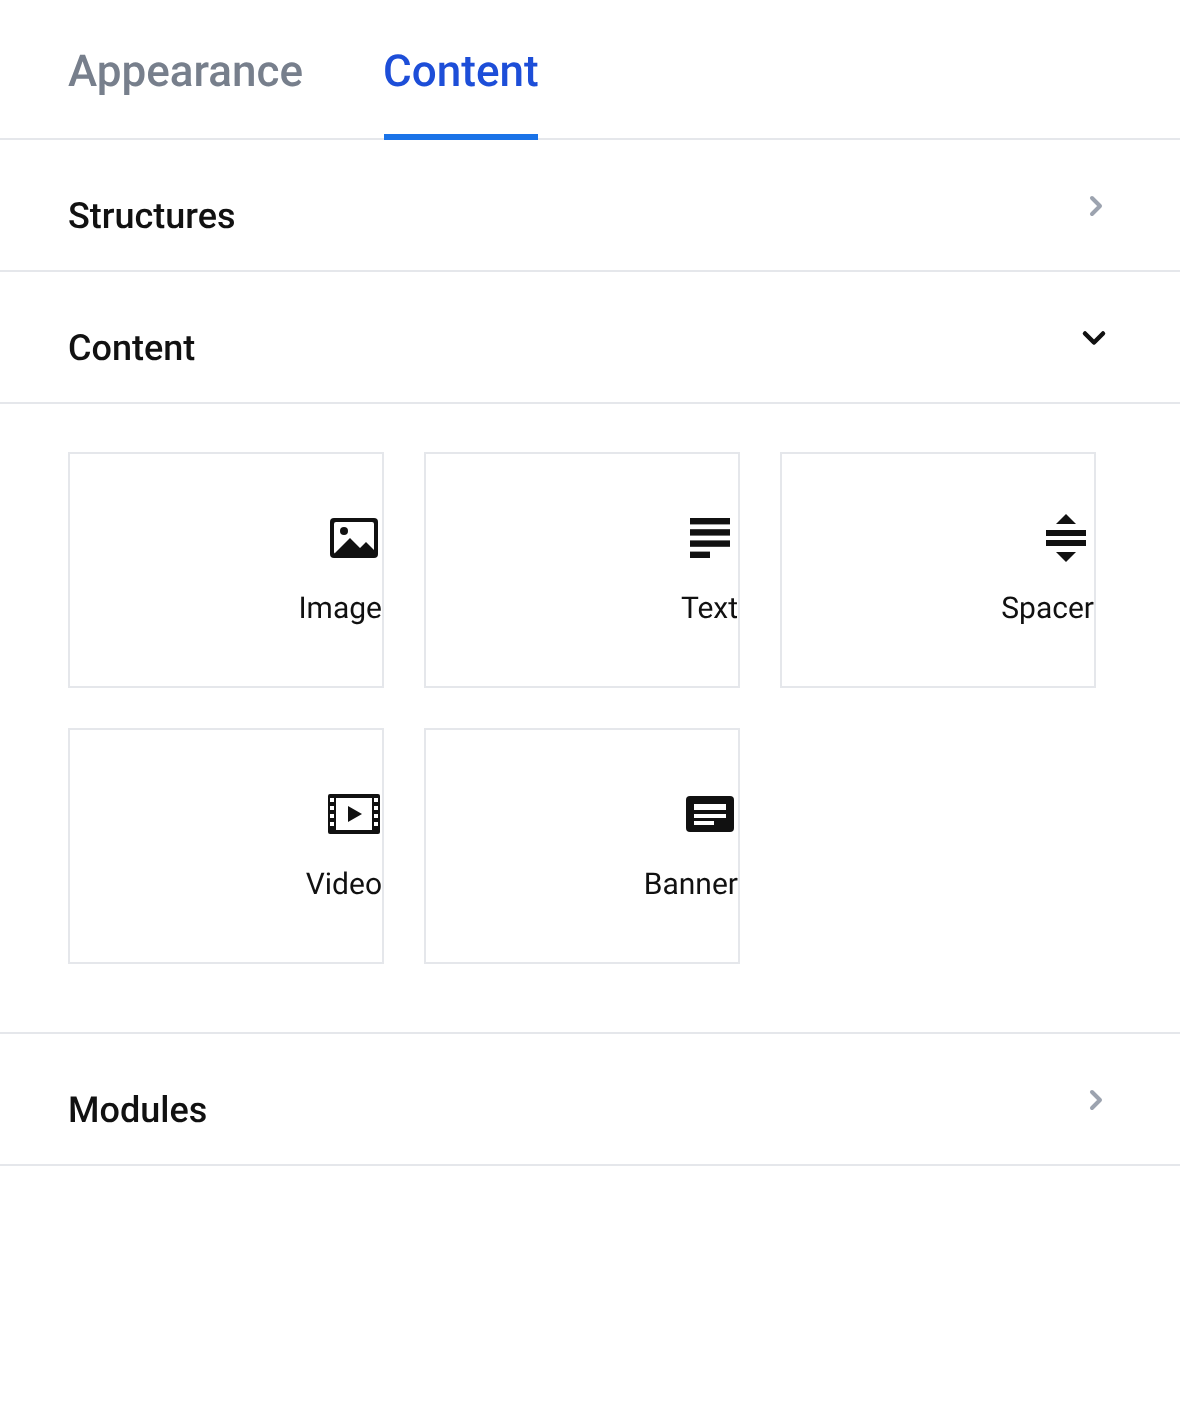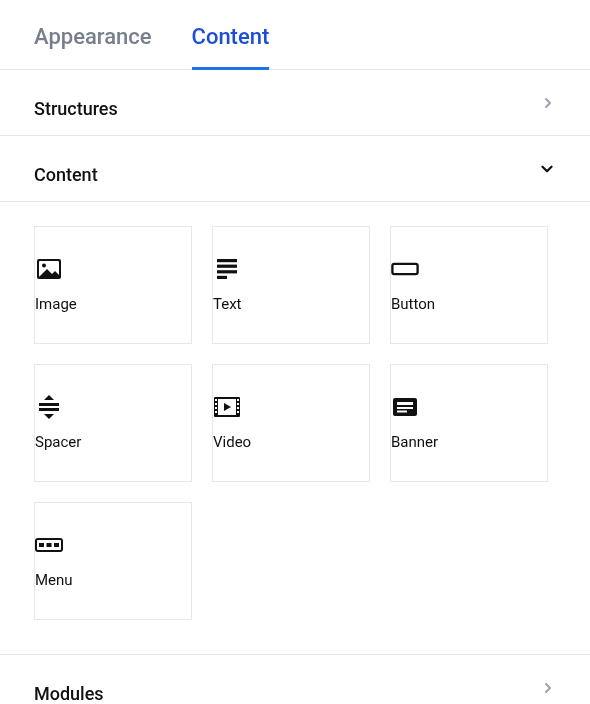--- a/index.html
+++ b/index.html
@@ -61,21 +61,21 @@
     gap: 20px;
     padding: 24px 34px 34px 34px;
     border-bottom: 1px solid #e5e7eb;
     background: #fff;
   }
   .block-item {
     border: 1px solid #e5e7eb;
     height: 118px;
     display: flex;
     flex-direction: column;
-    align-items: flex-start;
+    align-items: flex-end;
     justify-content: center;
     gap: 14px;
     cursor: pointer;
     background: #fff;
   }
   .block-icon {
     width: 28px;
     height: 24px;
     display: flex;
     align-items: center;
@@ -133,28 +133,20 @@
       <svg width="20" height="20" viewBox="0 0 20 20" fill="currentColor">
           <rect x="0" y="0" width="20" height="3.2"></rect>
           <rect x="0" y="5.6" width="20" height="3.2"></rect>
           <rect x="0" y="11.2" width="20" height="3.2"></rect>
           <rect x="0" y="16.8" width="10" height="3.2"></rect>
         </svg>
     </span>
     <span class="block-label">Text</span>
   </div>
 
-  <div class="block-item">
-    <span class="block-icon">
-      <svg width="30" height="14" viewBox="0 0 30 14" fill="none" stroke="currentColor" stroke-width="2.5">
-          <rect x="1.5" y="1.5" width="27" height="11" rx="2"></rect>
-        </svg>
-    </span>
-    <span class="block-label">Button</span>
-  </div>
 
   <div class="block-item">
     <span class="block-icon">
       <svg width="20" height="24" viewBox="0 0 20 24" fill="currentColor">
           <polygon points="10,0 5,5 15,5"></polygon>
           <rect x="0" y="8" width="20" height="3"></rect>
           <rect x="0" y="13" width="20" height="3"></rect>
           <polygon points="10,24 5,19 15,19"></polygon>
         </svg>
     </span>
@@ -186,31 +178,20 @@
       <svg width="24" height="18" viewBox="0 0 24 18" fill="currentColor">
           <rect x="0" y="0" width="24" height="18" rx="2"></rect>
           <rect x="4" y="4" width="16" height="3" fill="#fff"></rect>
           <rect x="4" y="9" width="16" height="2" fill="#fff"></rect>
           <rect x="4" y="12.5" width="10" height="2" fill="#fff"></rect>
         </svg>
     </span>
     <span class="block-label">Banner</span>
   </div>
 
-  <div class="block-item">
-    <span class="block-icon">
-      <svg width="28" height="14" viewBox="0 0 28 14" fill="none" stroke="currentColor" stroke-width="2">
-          <rect x="1" y="1" width="26" height="12" rx="2"></rect>
-          <rect x="4" y="5" width="5" height="4" fill="currentColor" stroke="none"></rect>
-          <rect x="11.5" y="5" width="5" height="4" fill="currentColor" stroke="none"></rect>
-          <rect x="19" y="5" width="5" height="4" fill="currentColor" stroke="none"></rect>
-        </svg>
-    </span>
-    <span class="block-label">Menu</span>
-  </div>
 
 </div>
 
 <div class="section">
   <span class="section-title">Modules</span>
   <span class="chev">
     <svg width="16" height="16" viewBox="0 0 24 24" fill="none" stroke="currentColor" stroke-width="3" stroke-linecap="round" stroke-linejoin="round">
         <polyline points="9 18 15 12 9 6"></polyline>
       </svg>
   </span>

